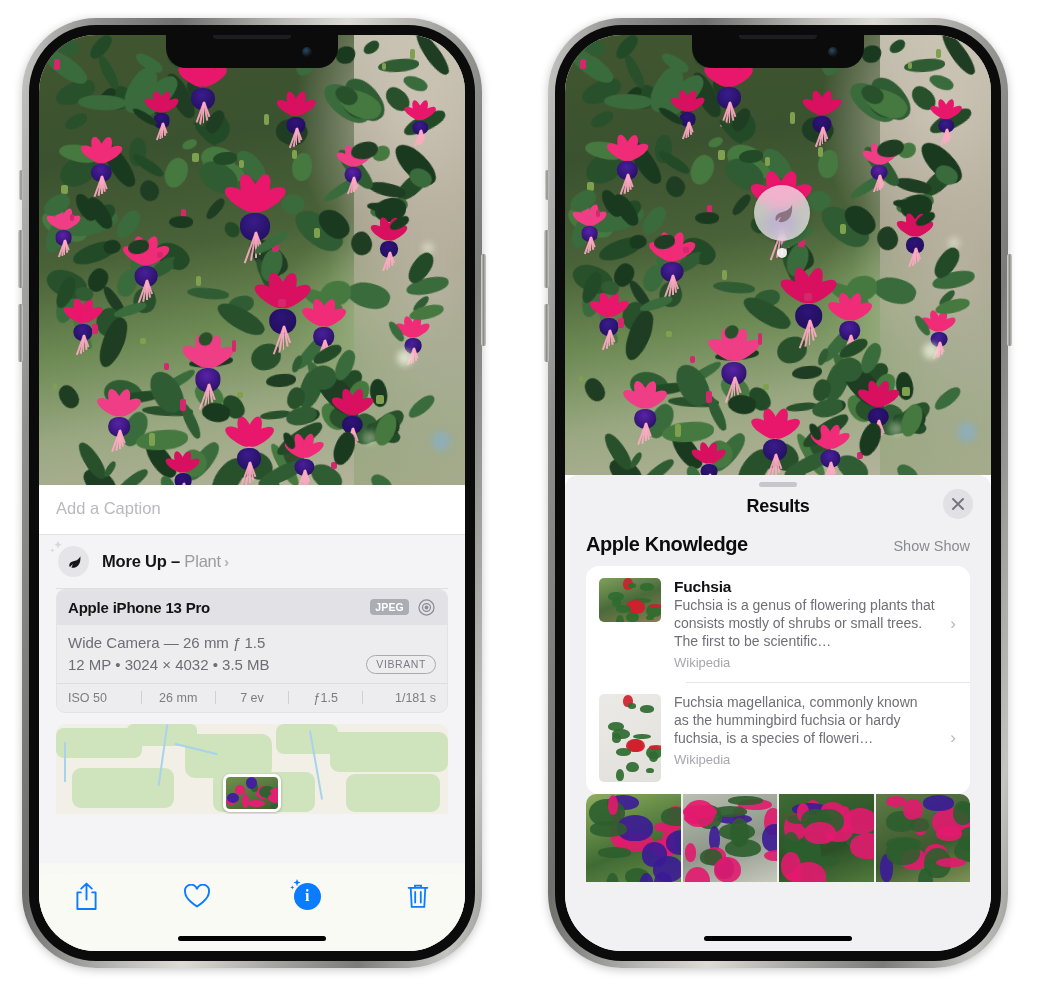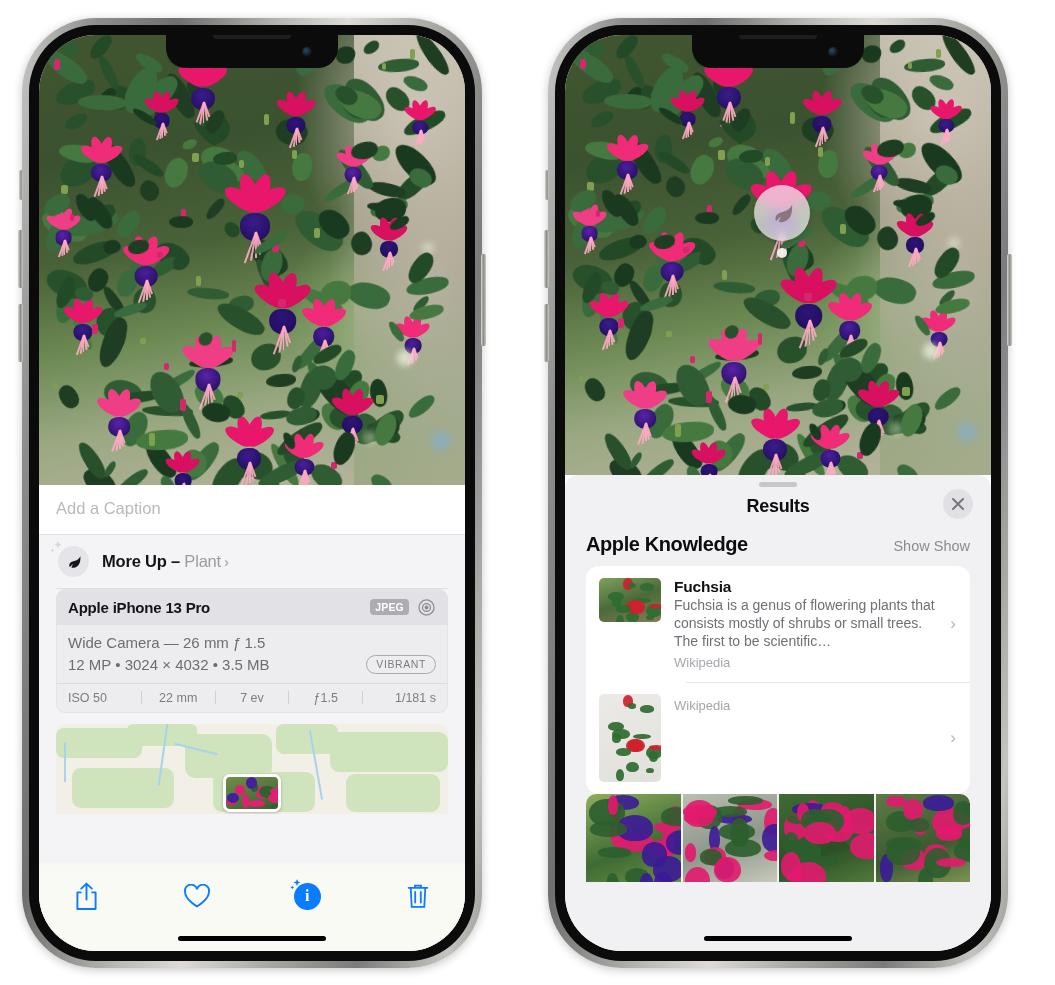--- a/index.html
+++ b/index.html
@@ -744,21 +744,21 @@
             <div class="cam-body">
               <div class="cam-line1">Wide Camera — 26 mm ƒ 1.5</div>
               <div class="cam-line2row">
                 <div class="cam-line2">12 MP • 3024 × 4032 • 3.5 MB</div>
                 <div class="pill-vibrant">VIBRANT</div>
               </div>
             </div>
             <div class="exif">
               <div class="cell">ISO 50</div>
               <div class="sep2"></div>
-              <div class="cell">22 mm</div>
+              <div class="cell">26 mm</div>
               <div class="sep2"></div>
               <div class="cell">7 ev</div>
               <div class="sep2"></div>
               <div class="cell">ƒ1.5</div>
               <div class="sep2"></div>
               <div class="cell">1/181 s</div>
             </div>
           </div>
 
           <div class="mapcard">
@@ -1342,20 +1342,21 @@
                   <div style="position: absolute; left: 55.2678%; top: 45.0753%; width: 17.3141px; height: 4.84821px; border-radius: 50% 50% 45% 45%; background: rgb(47, 107, 48); opacity: 0.92;"></div>
                   <div style="position: absolute; left: 46.8697%; top: 50.8452%; width: 17.014px; height: 13.5421px; border-radius: 50% 50% 45% 45%; background: rgb(207, 31, 46); opacity: 0.92;"></div>
                   <div style="position: absolute; left: 38.9238%; top: 0.698082%; width: 9.56033px; height: 12.1132px; border-radius: 50% 50% 45% 45%; background: rgb(207, 31, 46); opacity: 0.92;"></div>
                   <div style="position: absolute; left: 27.0315%; top: 61.6095%; width: 14.9211px; height: 7.61656px; border-radius: 50% 50% 45% 45%; background: rgb(47, 107, 48); opacity: 0.92;"></div>
                   <div style="position: absolute; left: 27.7554%; top: 84.7916%; width: 8.2617px; height: 12.0925px; border-radius: 50% 50% 45% 45%; background: rgb(47, 107, 48); opacity: 0.92;"></div>
                   <div style="position: absolute; left: 46.5898%; top: 10.3525%; width: 8.05133px; height: 5.40733px; border-radius: 50% 50% 45% 45%; background: rgb(47, 107, 48); opacity: 0.92;"></div>
                   <div style="position: absolute; left: 80.4746%; top: 64.1362%; width: 8.89969px; height: 10.9159px; border-radius: 50% 50% 45% 45%; background: rgb(47, 107, 48); opacity: 0.92;"></div>
                   <div style="position: absolute; left: 21.5586%; top: 39.3578%; width: 17.5718px; height: 9.78623px; border-radius: 50% 50% 45% 45%; background: rgb(47, 107, 48); opacity: 0.92;"></div>
                 </div>
               <div class="ktxt">
+                <div class="kdesc">Fuchsia magellanica, commonly known as the hummingbird fuchsia or hardy fuchsia, is a species of floweri…</div>
                 <div class="ksrc">Wikipedia</div>
               </div>
               <div class="kchev">›</div>
             </div>
           </div>
 
           <div class="webimgs">
             <div class="wi" id="wi1" style="background: linear-gradient(160deg, rgb(143, 174, 94), rgb(63, 107, 51) 60%, rgb(109, 143, 74));">
                 <div style="position: absolute; left: 25.6785%; top: 28.4524%; width: 19.0626px; height: 27.4278px; border-radius: 50% 50% 45% 45%; background: rgb(226, 26, 110); opacity: 0.9;"></div>
                 <div style="position: absolute; left: 67.6356%; top: 50.8803%; width: 27.0502px; height: 17.6956px; border-radius: 50% 50% 45% 45%; background: rgb(226, 26, 110); opacity: 0.9;"></div>

